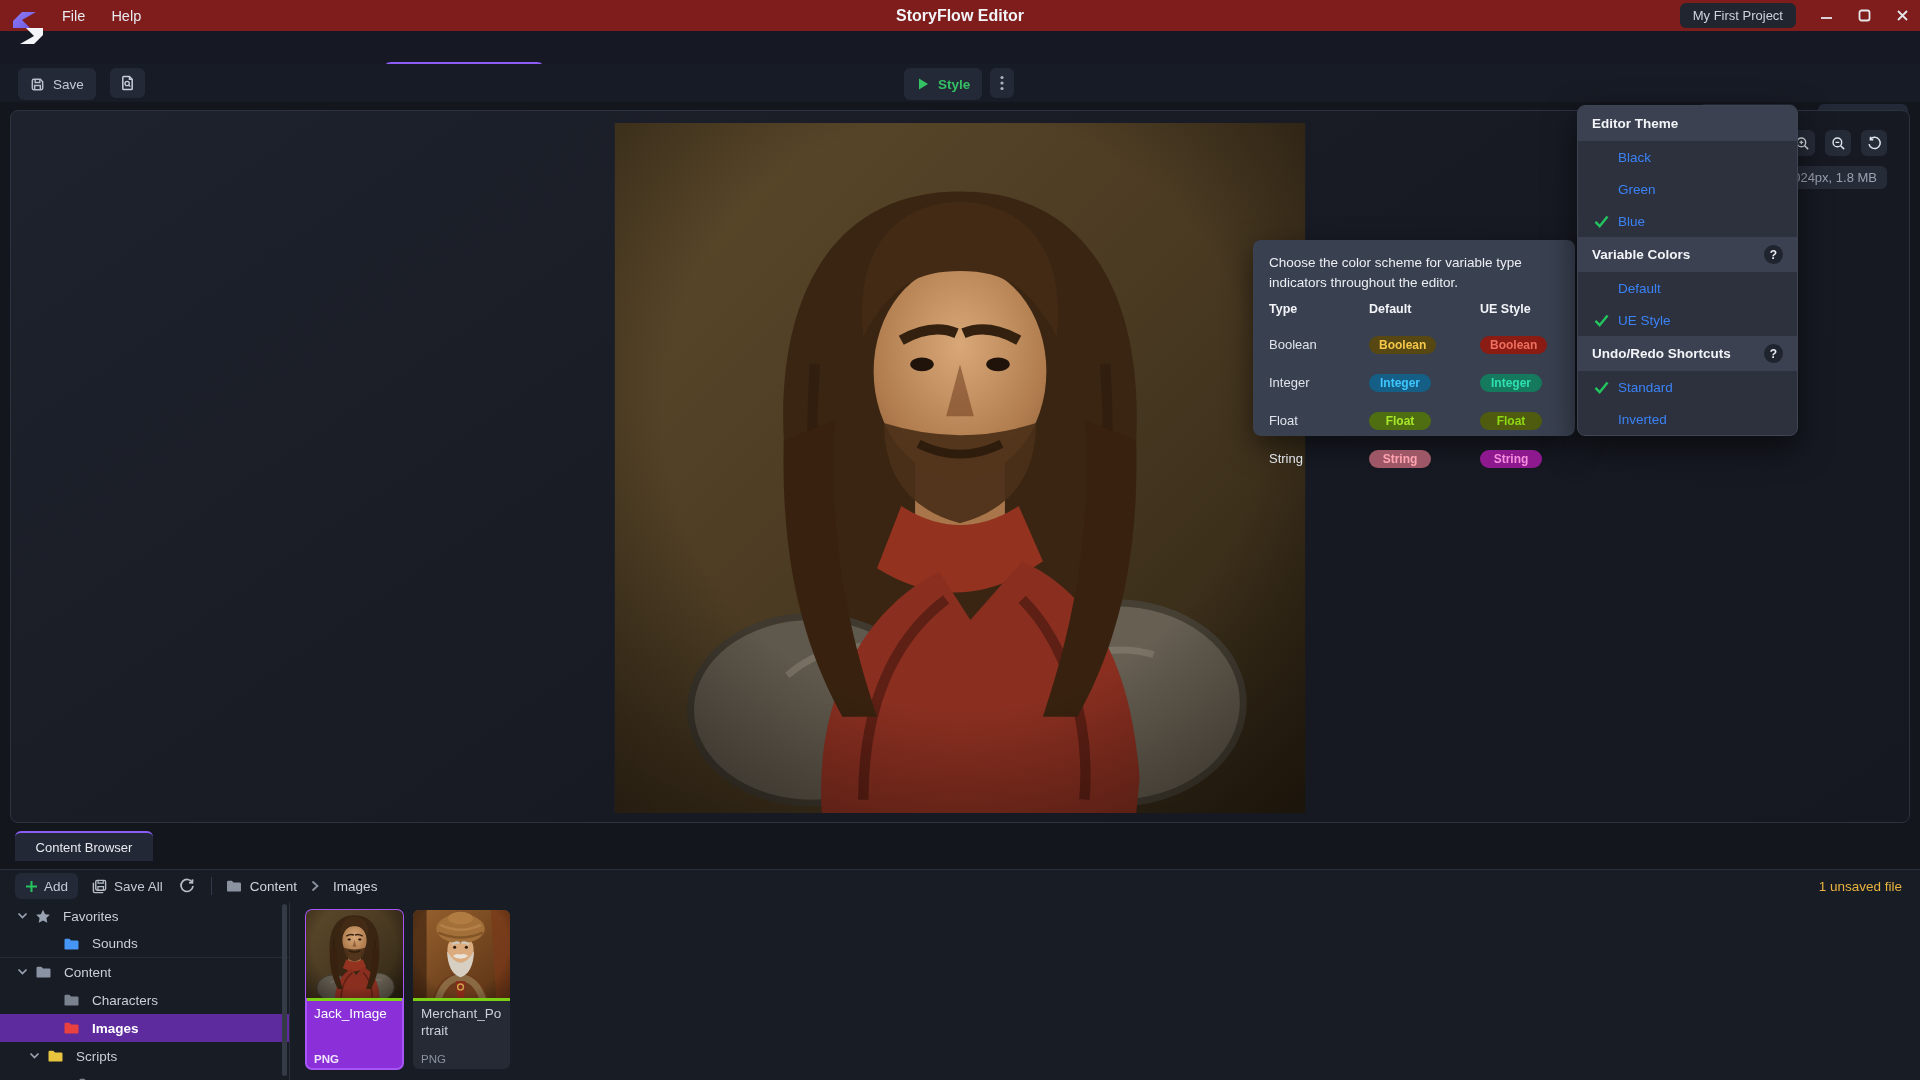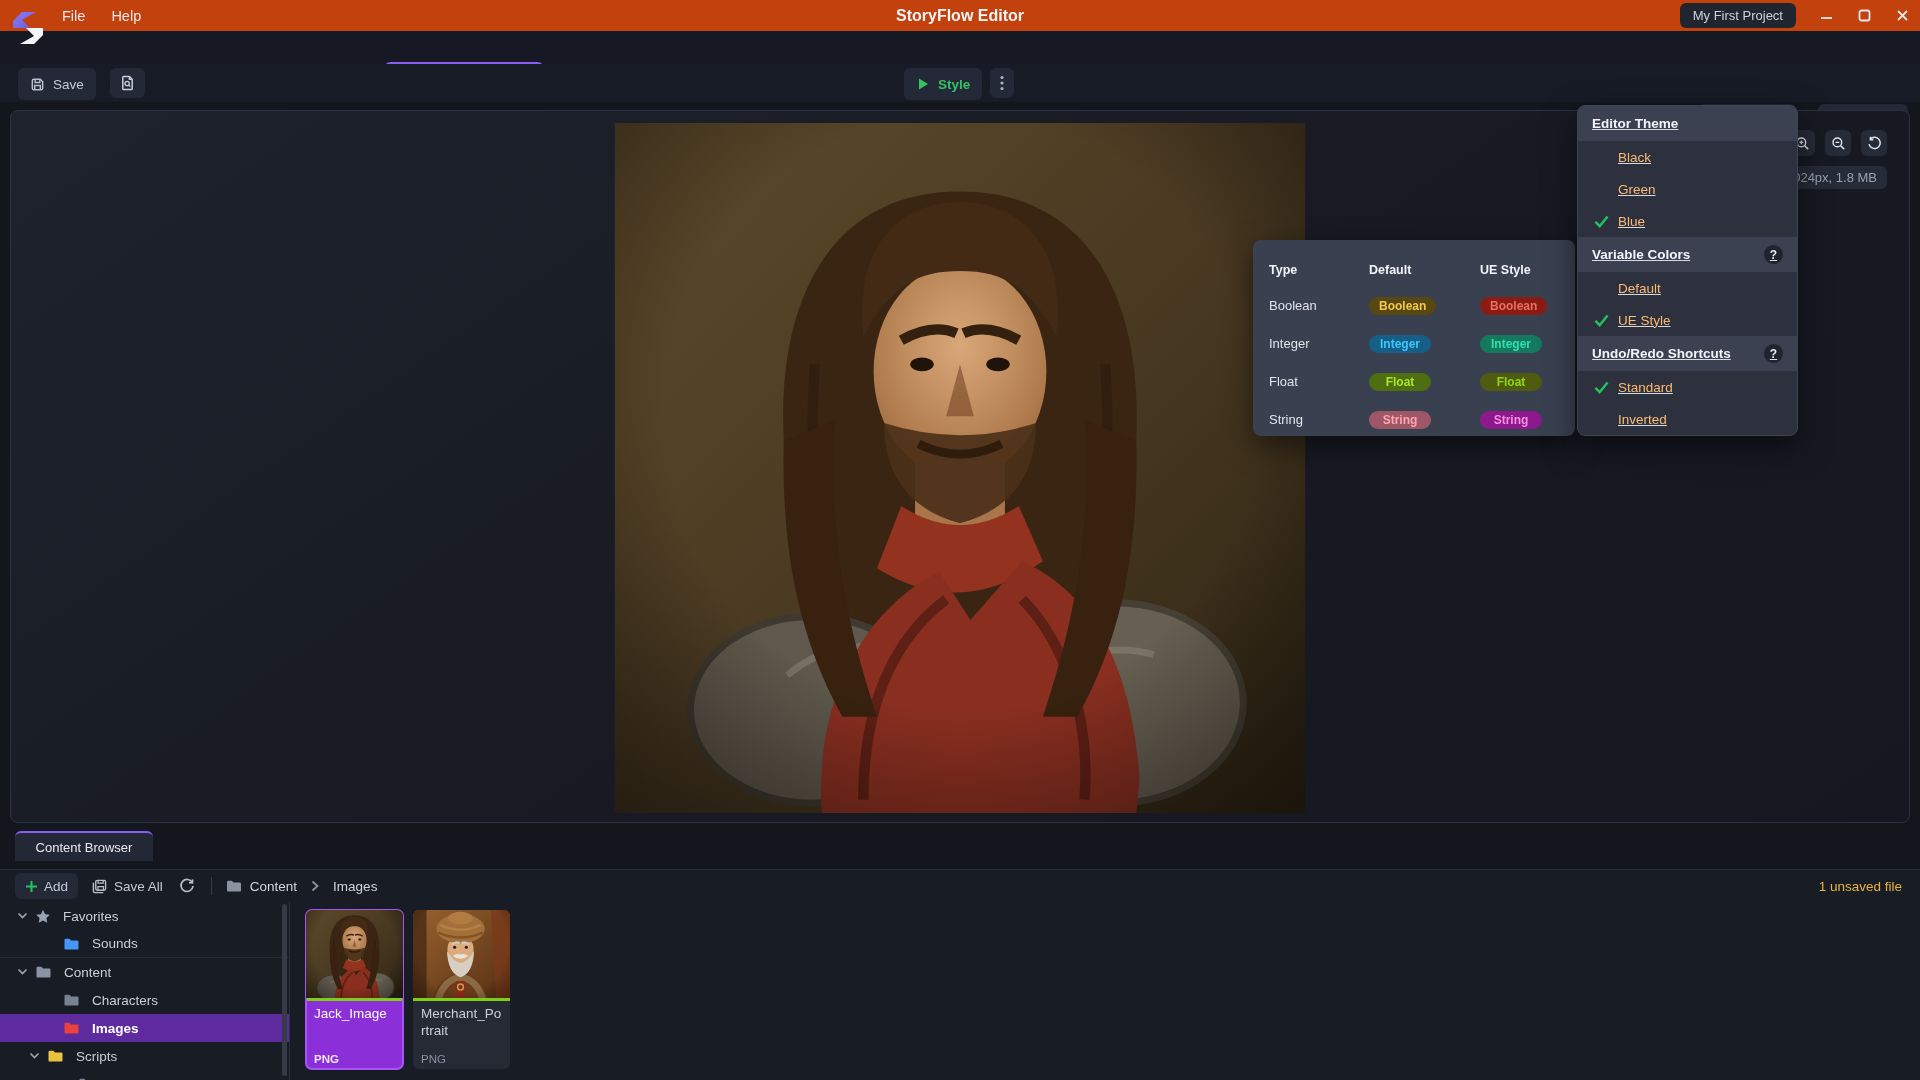--- a/index.html
+++ b/index.html
@@ -1,21 +1,21 @@
 <!DOCTYPE html>
 <html><head>
 <meta charset="utf-8">
 <style>
   * { margin:0; padding:0; box-sizing:border-box; }
   html,body { width:1920px; height:1080px; overflow:hidden; background:#14161e;
     font-family:"Liberation Sans", sans-serif; color:#d6dae2; }
   .app { position:relative; width:1920px; height:1080px; background:#14161e; }
 
   
-  .titlebar { position:absolute; left:0; top:0; width:1920px; height:31px; background:#c2410c; }
+  .titlebar { position:absolute; left:0; top:0; width:1920px; height:31px; background:#7f1d1d; }
   .tabrow   { position:absolute; left:0; top:31px; width:1920px; height:33px; background:#161923; }
   .logo { position:absolute; left:8px; top:6px; width:40px; height:44px; z-index:6; }
   .menus { position:absolute; left:62px; top:0; height:31px; display:flex; align-items:center; gap:26px; }
   .menu-item { font-size:14.5px; color:#e8eaf0; cursor:default; }
   .app-title { position:absolute; left:0; top:0; width:1920px; height:31px; display:flex; align-items:center;
     justify-content:center; font-size:16px; font-weight:bold; color:#f2f4f8; pointer-events:none; }
   .tb-right { position:absolute; right:10px; top:0; height:31px; display:flex; align-items:center; gap:22px; }
   .project-badge { background:#21252f; border-radius:6px; padding:5px 13px; font-size:13px; color:#cdd3dd; }
   .winbtn { width:16px; height:16px; display:flex; align-items:center; justify-content:center; }
 
@@ -48,27 +48,27 @@
     background:linear-gradient(145deg,#1e222c 0%, #171a23 55%, #151820 100%);
     border:1px solid #2c3240; border-radius:8px; }
   .portrait { position:absolute; left:50%; transform:translateX(-50%); top:12px; width:691px; height:690px; }
   .zoom-cluster { position:absolute; top:19px; right:22px; display:flex; gap:10px; z-index:5; }
   .zbtn { width:26px; height:26px; background:#262b38; border-radius:6px; display:flex; align-items:center; justify-content:center; }
   .img-info-badge { position:absolute; top:55px; right:22px; background:#262b38; border-radius:6px;
     padding:4px 10px; font-size:13px; color:#9aa1ae; z-index:5; }
 
   
   .dropdown { position:absolute; left:1577px; top:105px; width:221px; background:#2c313d;
-    border:1px solid #3e4452; border-radius:8px; box-shadow:0 12px 32px rgba(0,0,0,0.55); z-index:50; overflow:hidden;text-decoration:underline; }
+    border:1px solid #3e4452; border-radius:8px; box-shadow:0 12px 32px rgba(0,0,0,0.55); z-index:50; overflow:hidden; }
   .dd-header { background:#3b4150; padding:0 14px; height:35px; display:flex; align-items:center;
     font-size:13.5px; font-weight:bold; color:#f2f4f8; }
   .dd-header .help { margin-left:auto; }
   .help { width:19px; height:19px; border-radius:50%; background:#20242e; color:#e8eaf0; font-size:12px;
     font-weight:bold; display:flex; align-items:center; justify-content:center; }
-  .dd-item { height:32px; display:flex; align-items:center; padding:0 14px; gap:8px; font-size:13.5px; color:#fdba74;text-align:right; }
+  .dd-item { height:32px; display:flex; align-items:center; padding:0 14px; gap:8px; font-size:13.5px; color:#3b82f6;text-align:right; }
   .dd-check { width:18px; height:18px; display:flex; align-items:center; justify-content:center; }
 
   
   .tooltip { position:absolute; left:1253px; top:240px; width:322px; height:196px; background:#394050;
     border-radius:8px; box-shadow:0 10px 28px rgba(0,0,0,0.5); z-index:40; padding:13px 16px; }
   .tooltip-text { font-size:13.5px; color:#eceef2; line-height:1.45; }
   .tt-table { margin-top:10px; display:grid; grid-template-columns:100px 111px 111px; row-gap:19px; align-items:center; }
   .tt-head { font-size:12.5px; font-weight:bold; color:#f2f4f8; }
   .tt-type { font-size:13px; color:#dfe3ea; }
   .pill { display:inline-block; min-width:62px; text-align:center; padding:2px 10px; border-radius:10px;
@@ -415,20 +415,21 @@
         </span>
     <span>Standard</span>
   </div>
   <div class="dd-item">
     <span class="dd-check"></span>
         <span>Inverted</span>
   </div>
 </div>
 
 <div class="tooltip">
+  <div class="tooltip-text">Choose the color scheme for variable type indicators throughout the editor.</div>
   <div class="tt-table">
     <span class="tt-head">Type</span>
     <span class="tt-head">Default</span>
     <span class="tt-head">UE Style</span>
 
     <span class="tt-type">Boolean</span>
     <span><span class="pill p-bool-d">Boolean</span></span>
     <span><span class="pill p-bool-u">Boolean</span></span>
 
     <span class="tt-type">Integer</span>

